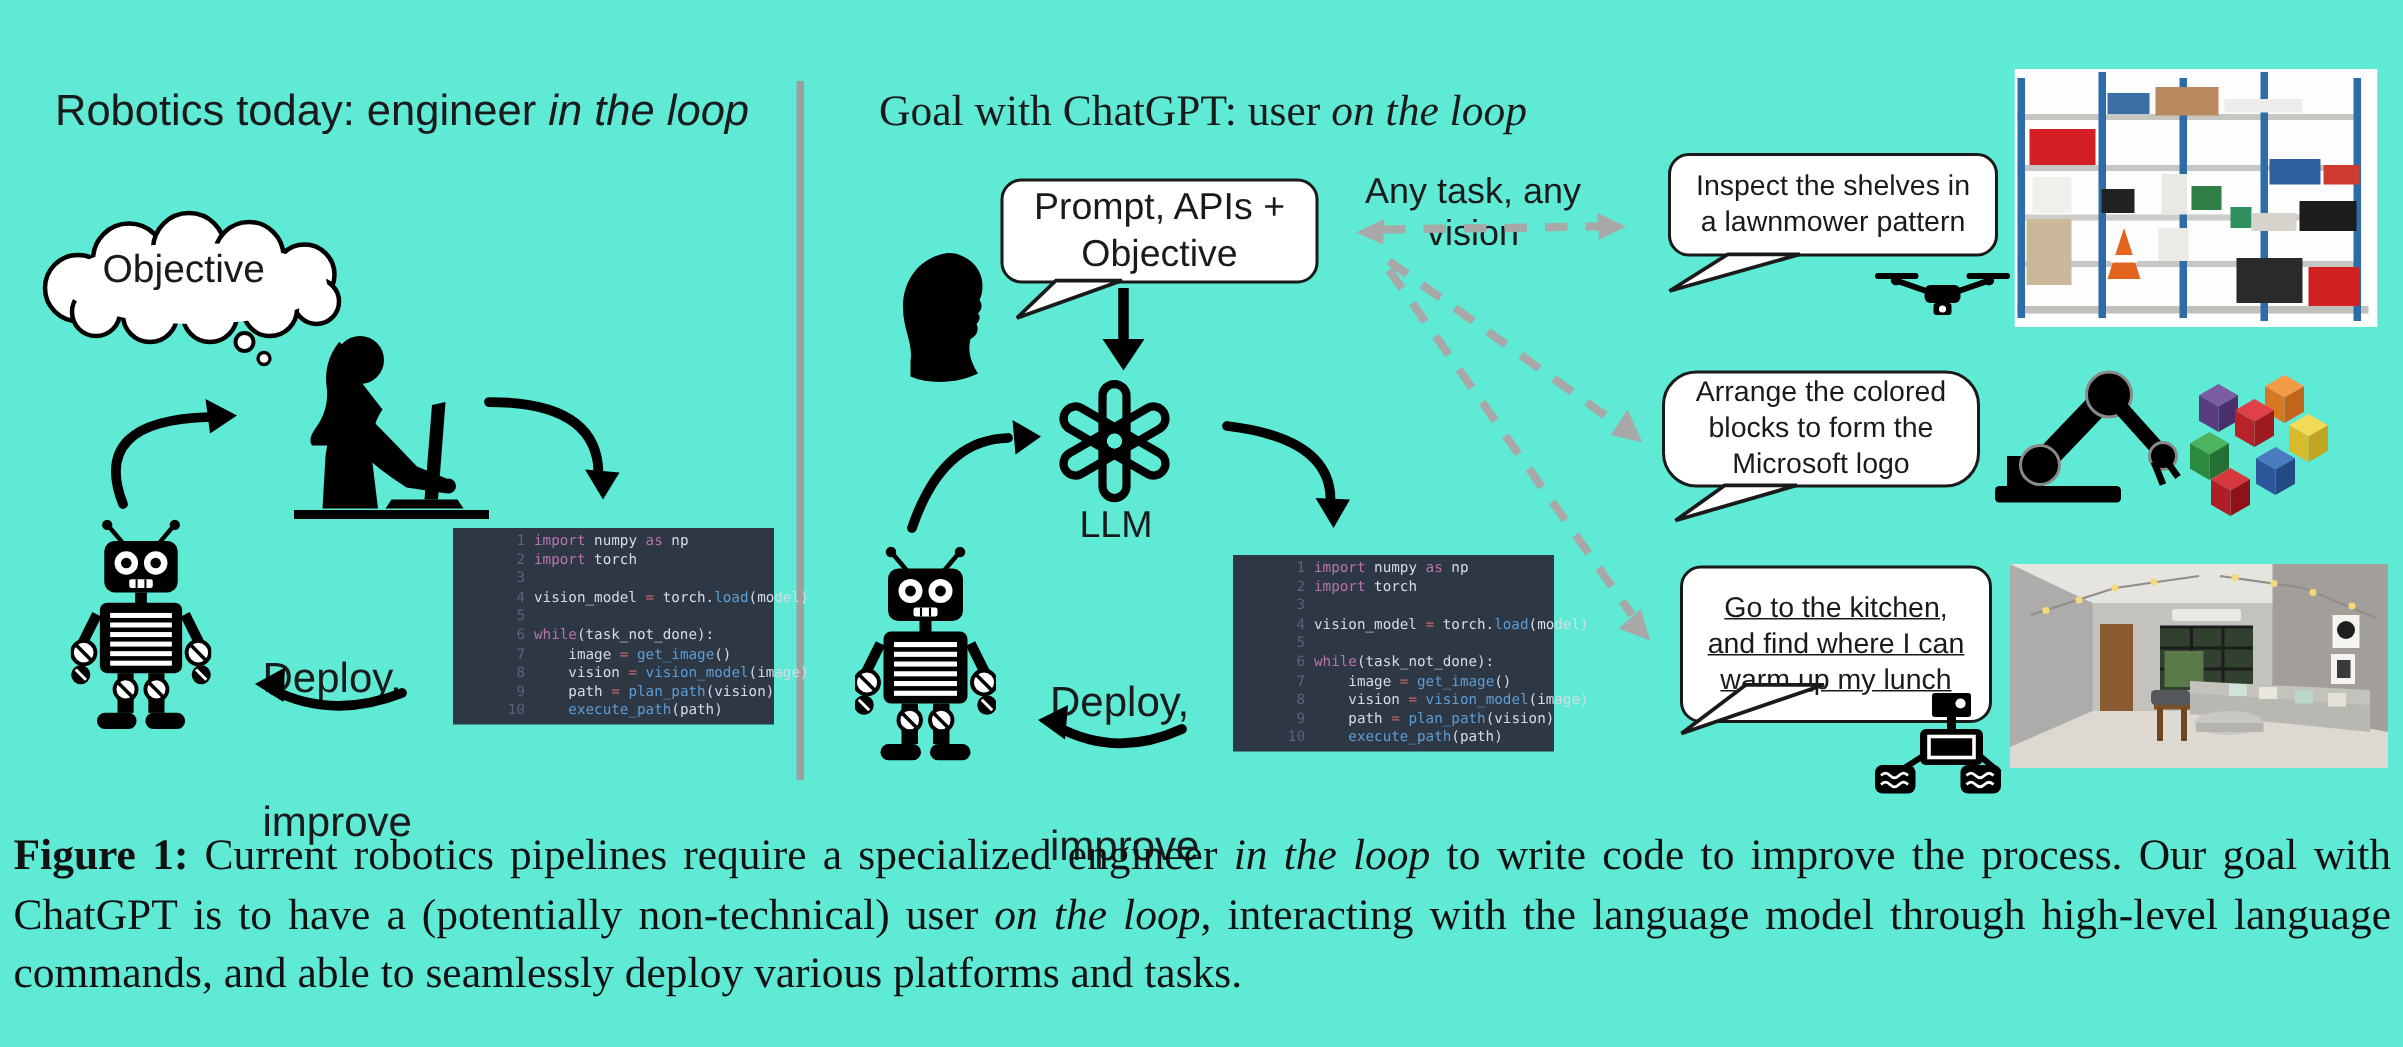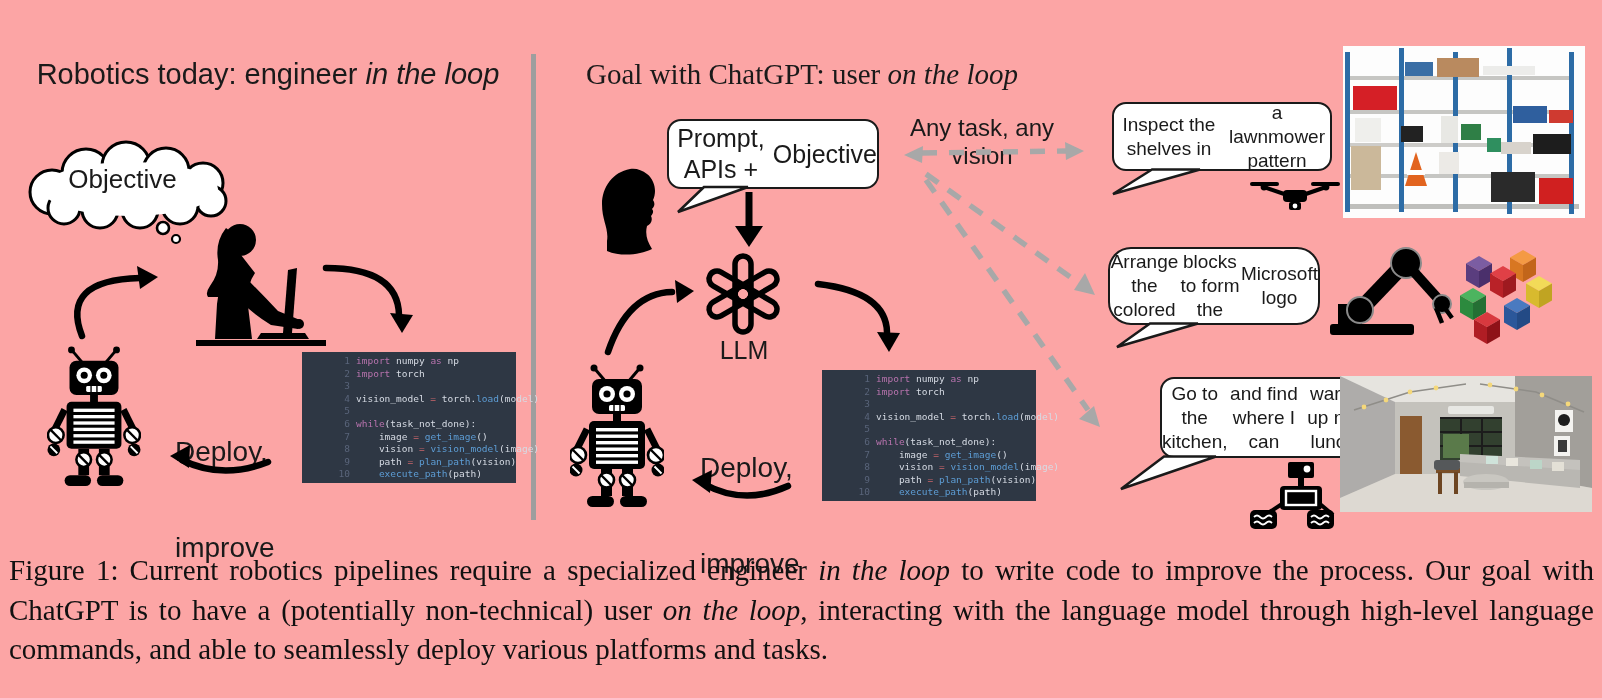--- a/index.html
+++ b/index.html
@@ -1,35 +1,35 @@
 <!DOCTYPE html>
 <html><head>
 <meta charset="utf-8">
 <style>
   html,body{margin:0;padding:0;background:#ffffff;}
-  .canvas{position:relative;width:1602px;height:698px;background:#fca5a5;overflow:hidden;
+  .canvas{position:relative;width:1602px;height:698px;background:#5eead4;overflow:hidden;
           font-family:"Liberation Sans",sans-serif;color:#1a1a1a;}
   .abs{position:absolute;}
   .title{font-size:29px;text-align:center;white-space:nowrap;}
   .it{font-style:italic;}
   .divider{background:#9e9e9e;}
   .lbl{white-space:pre;}
   .bubble{background:#fff;border:2.5px solid #1a1a1a;border-radius:14px;
-          display:flex;flex-direction:row;justify-content:center;align-items:center;
+          display:flex;flex-direction:column;justify-content:center;align-items:center;
           text-align:center;box-sizing:border-box;}
   .bubble div{line-height:24px;font-size:19px;}
   .prompt div{line-height:31px;font-size:25px;}
   .codeblk{background:#2e3744;box-sizing:border-box;padding:3px 0 0 3px;
            font-family:"DejaVu Sans Mono",monospace;font-size:9.5px;line-height:12.6px;}
   .code-line{white-space:pre;margin-left:32px;}
   .ln{display:inline-block;width:13px;text-align:right;margin-right:6px;color:#59647a;}
   .c-kw{color:#b873ae;} .c-tx{color:#d6dbe4;} .c-fn{color:#5d9dd5;} .c-op{color:#c9666b;}
   .caption{font-family:"Liberation Serif",serif;font-size:29px;line-height:39.5px;
            color:#111;text-align:justify;}
-  .cap-bold{font-weight:normal;} .cap-italic{font-style:italic;} .cap-normal{}
+  .cap-bold{font-weight:bold;} .cap-italic{font-style:italic;} .cap-normal{}
   svg{display:block;}
 </style>
 </head>
 <body>
 
 <div class="canvas">
 
   <svg width="0" height="0" style="position:absolute">
     <defs>
       <symbol id="robot" viewBox="0 0 94 145">
@@ -287,21 +287,21 @@
         <polygon points="65,67 78,59.5 78,76.5 65,84" fill="#234a85"></polygon>
         <polygon points="52,59.5 65,67 65,84 52,76.5" fill="#2b579a"></polygon>
       </g>
     <g>
         <polygon points="35,66 48,73.5 35,81 22,73.5" fill="#d8393f"></polygon>
         <polygon points="35,81 48,73.5 48,90.5 35,98" fill="#8e1218"></polygon>
         <polygon points="22,73.5 35,81 35,98 22,90.5" fill="#b01d24"></polygon>
       </g>
   </svg>
 
-  <div class="abs bubble" style="left:1160px;top:377px;width:208px;height:81px;">
+  <div class="abs bubble" style="left:1120px;top:377px;width:208px;height:105px;text-decoration:underline;">
     <div>Go to the kitchen,</div>
     <div>and find where I can</div>
     <div>warm up my lunch</div>
   </div>
 
   <svg class="abs" style="left:1248px;top:462px;" width="88" height="68" viewBox="0 0 88 68">
     <rect x="40" y="0" width="26" height="16" rx="2" fill="#000"></rect>
     <circle cx="59" cy="7" r="3.4" fill="#fff"></circle>
     <rect x="50" y="16" width="6" height="9" fill="#000"></rect>
     <rect x="32" y="24" width="42" height="24" rx="4" fill="#000"></rect>

